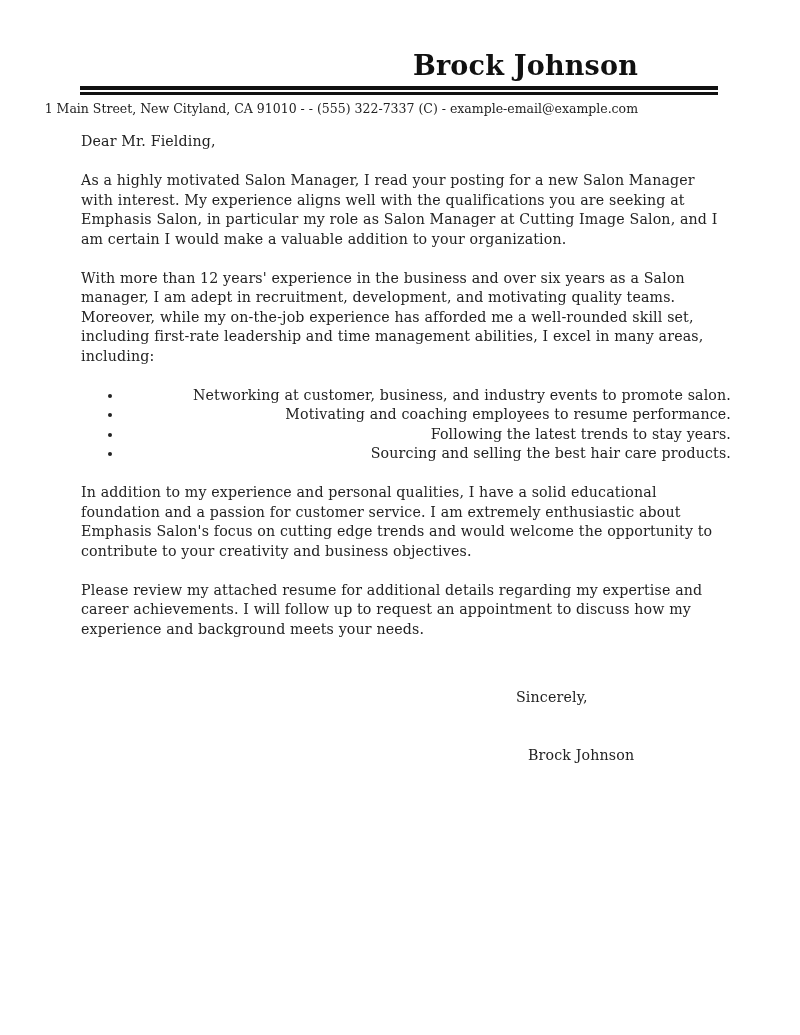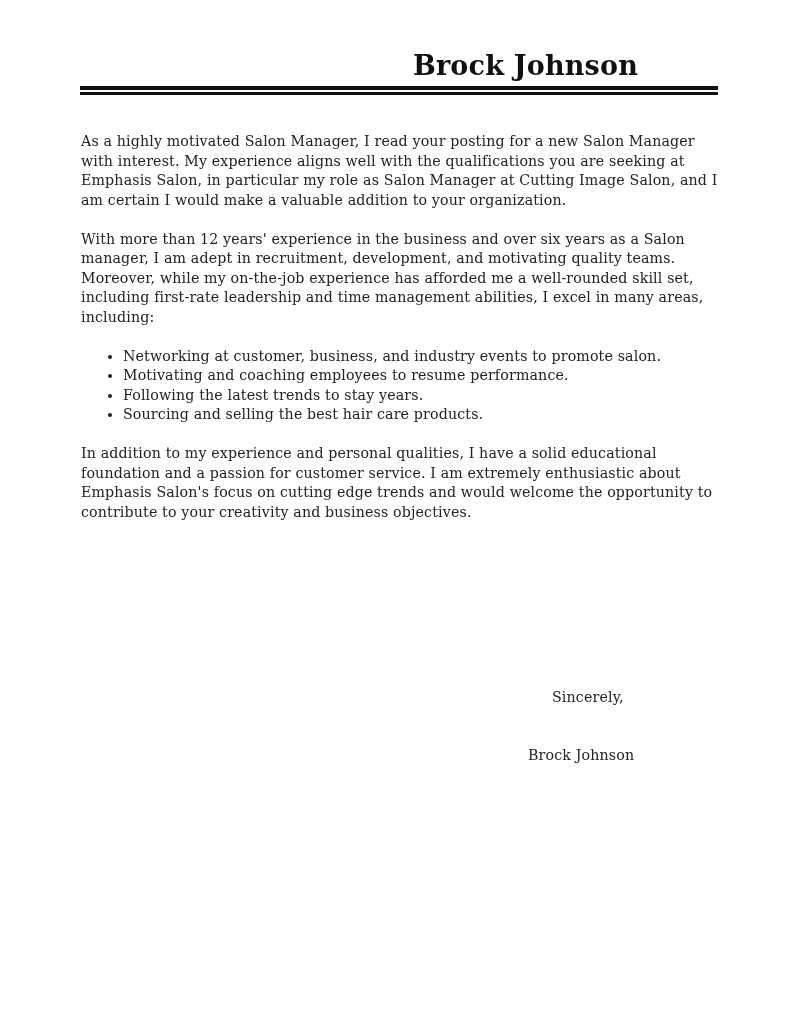--- a/index.html
+++ b/index.html
@@ -16,46 +16,49 @@
   .contact {
     position: absolute; right: 82px; top: 100px;
     font-family: "DejaVu Serif", serif; font-size: 12.5px; color: #222; line-height: 18px; white-space: nowrap;
   }
   .body {
     position: absolute; left: 81px; top: 132px; width: 650px;
     font-family: "DejaVu Serif", serif; font-size: 14.2px; line-height: 19.5px; color: #222;
     letter-spacing: 0.15px;
   }
   .body p { margin: 0 0 19.5px 0; }
-  .body ul { margin: 0 0 19.5px 0; padding-left: 42px; }
+  .body ul { margin: 0 0 19.5px 0; padding-left: 42px; text-align: right; }
   .body li { margin: 0; padding-left: 0; }
   .closing {
-    position: absolute; left: 552px; top: 688px;
+    position: absolute; left: 516px; top: 688px;
     font-family: "DejaVu Serif", serif; font-size: 14.2px; line-height: 19.5px; color: #222; letter-spacing: 0.15px; text-align: center;
   }
   .signature {
     position: absolute; left: 528px; top: 746px;
     font-family: "DejaVu Serif", serif; font-size: 14.2px; line-height: 19.5px; color: #222; letter-spacing: 0.15px;
   }
 </style>
 </head>
 <body>
 
 <div class="page">
   <h1 class="name">Brock Johnson</h1>
   <div class="rule r1"></div>
   <div class="rule r2"></div>
+  <div class="contact">1 Main Street, New Cityland, CA 91010 - - (555) 322-7337 (C) - example-email@example.com</div>
 
   <div class="body">
+    <p>Dear Mr. Fielding,</p>
     <p>As a highly motivated Salon Manager, I read your posting for a new Salon Manager with interest. My experience aligns well with the qualifications you are seeking at Emphasis Salon, in particular my role as Salon Manager at Cutting Image Salon, and I am certain I would make a valuable addition to your organization.</p>
     <p>With more than 12 years' experience in the business and over six years as a Salon manager, I am adept in recruitment, development, and motivating quality teams. Moreover, while my on-the-job experience has afforded me a well-rounded skill set, including first-rate leadership and time management abilities, I excel in many areas, including:</p>
     <ul>
       <li>Networking at customer, business, and industry events to promote salon.</li>
       <li>Motivating and coaching employees to resume performance.</li>
       <li>Following the latest trends to stay years.</li>
       <li>Sourcing and selling the best hair care products.</li>
     </ul>
     <p>In addition to my experience and personal qualities, I have a solid educational foundation and a passion for customer service. I am extremely enthusiastic about Emphasis Salon's focus on cutting edge trends and would welcome the opportunity to contribute to your creativity and business objectives.</p>
+    <p>Please review my attached resume for additional details regarding my expertise and career achievements. I will follow up to request an appointment to discuss how my experience and background meets your needs.</p>
   </div>
 
   <div class="closing">Sincerely,</div>
   <div class="signature">Brock Johnson</div>
 </div>
 
 </body></html>

